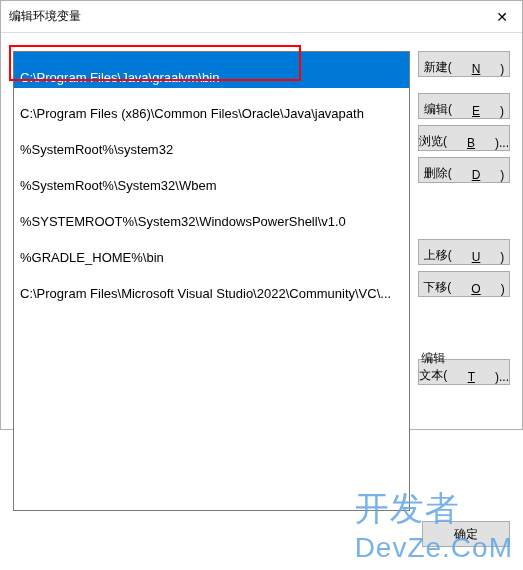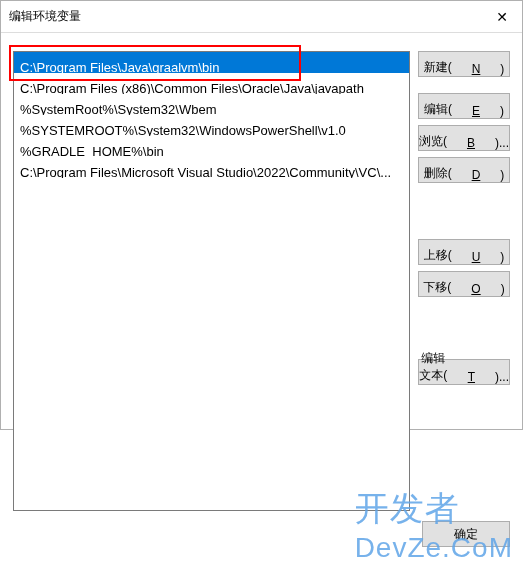--- a/index.html
+++ b/index.html
@@ -59,21 +59,21 @@
       position: relative;
     }
     .listbox {
       width: 100%;
       height: 460px;
       border: 1px solid #7a7a7a;
       background: #fff;
       overflow: hidden;
     }
     .list-item {
-      padding: 8px 6px;
+      padding: 18px 6px;
       font-size: 13px;
       line-height: 16px;
       height: 21px;
       white-space: nowrap;
       overflow: hidden;
       text-overflow: ellipsis;
       cursor: default;
       color: #000;
     }
     .list-item.selected {
@@ -167,20 +167,21 @@
       <span>✕</span>
     </div>
   </div>
 
   <div class="body">
     <div class="listbox-wrap">
       <div class="highlight-box"></div>
       <div class="listbox">
         <div class="list-item selected">C:\Program Files\Java\graalvm\bin</div>
         <div class="list-item">C:\Program Files (x86)\Common Files\Oracle\Java\javapath</div>
+        <div class="list-item">%SystemRoot%\system32</div>
         <div class="list-item">%SystemRoot%\System32\Wbem</div>
         <div class="list-item">%SYSTEMROOT%\System32\WindowsPowerShell\v1.0</div>
         <div class="list-item">%GRADLE_HOME%\bin</div>
         <div class="list-item">C:\Program Files\Microsoft Visual Studio\2022\Community\VC\...</div>
       </div>
     </div>
 
     <div class="btn-col">
       <button class="btn">
         <span>新建(</span>

